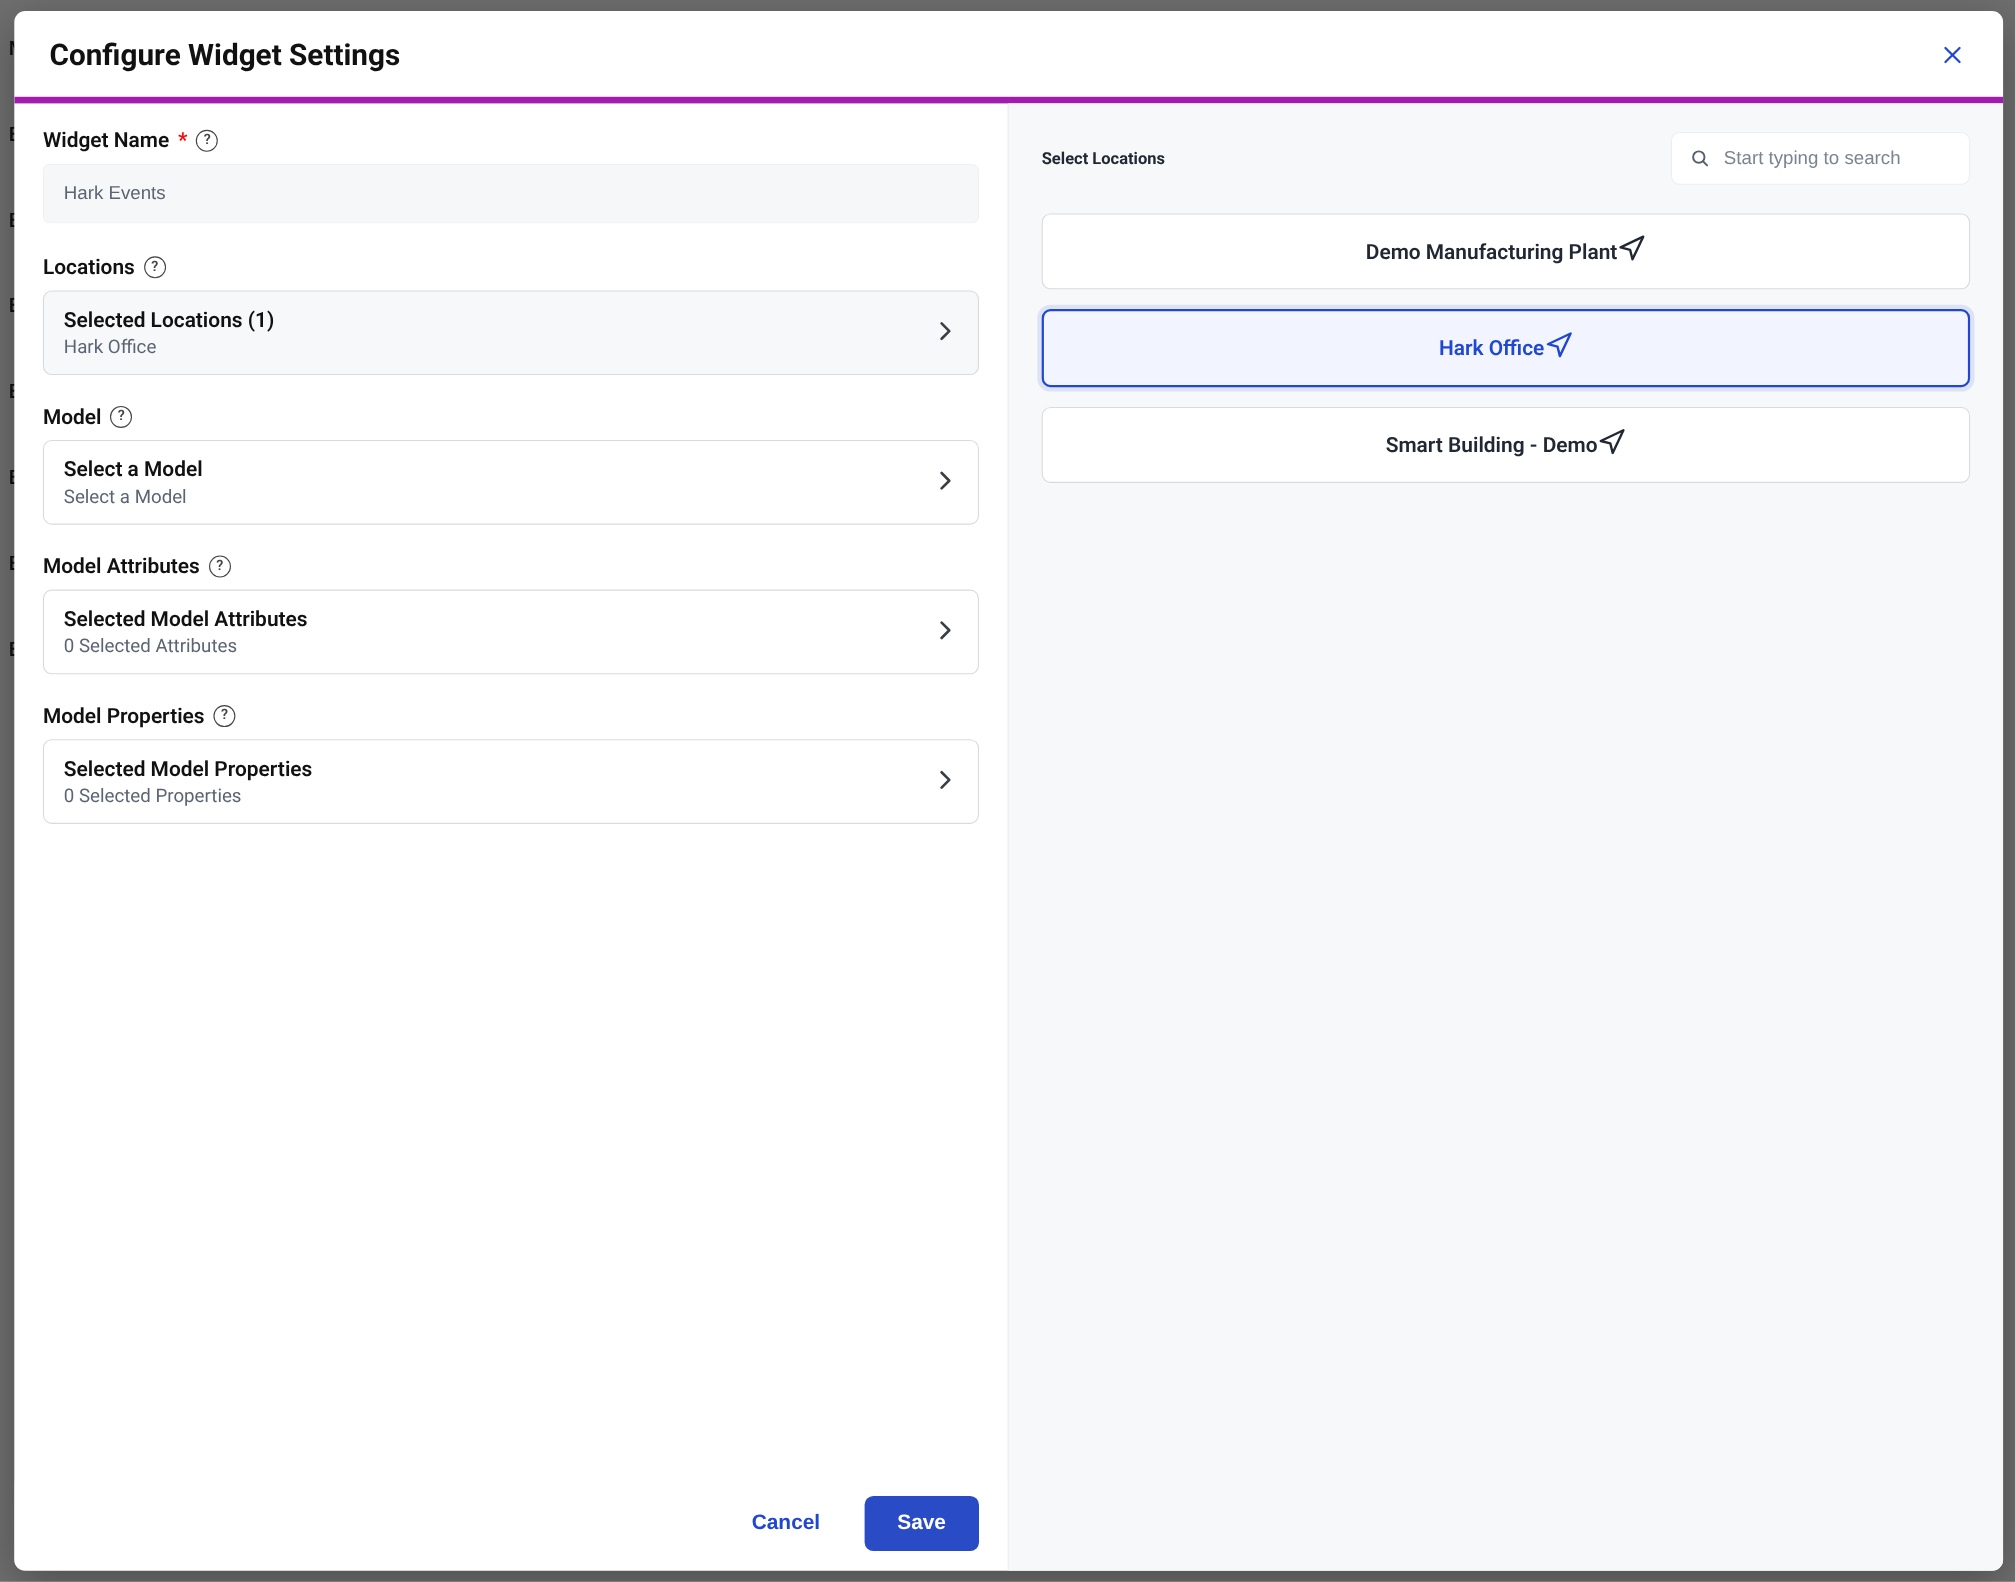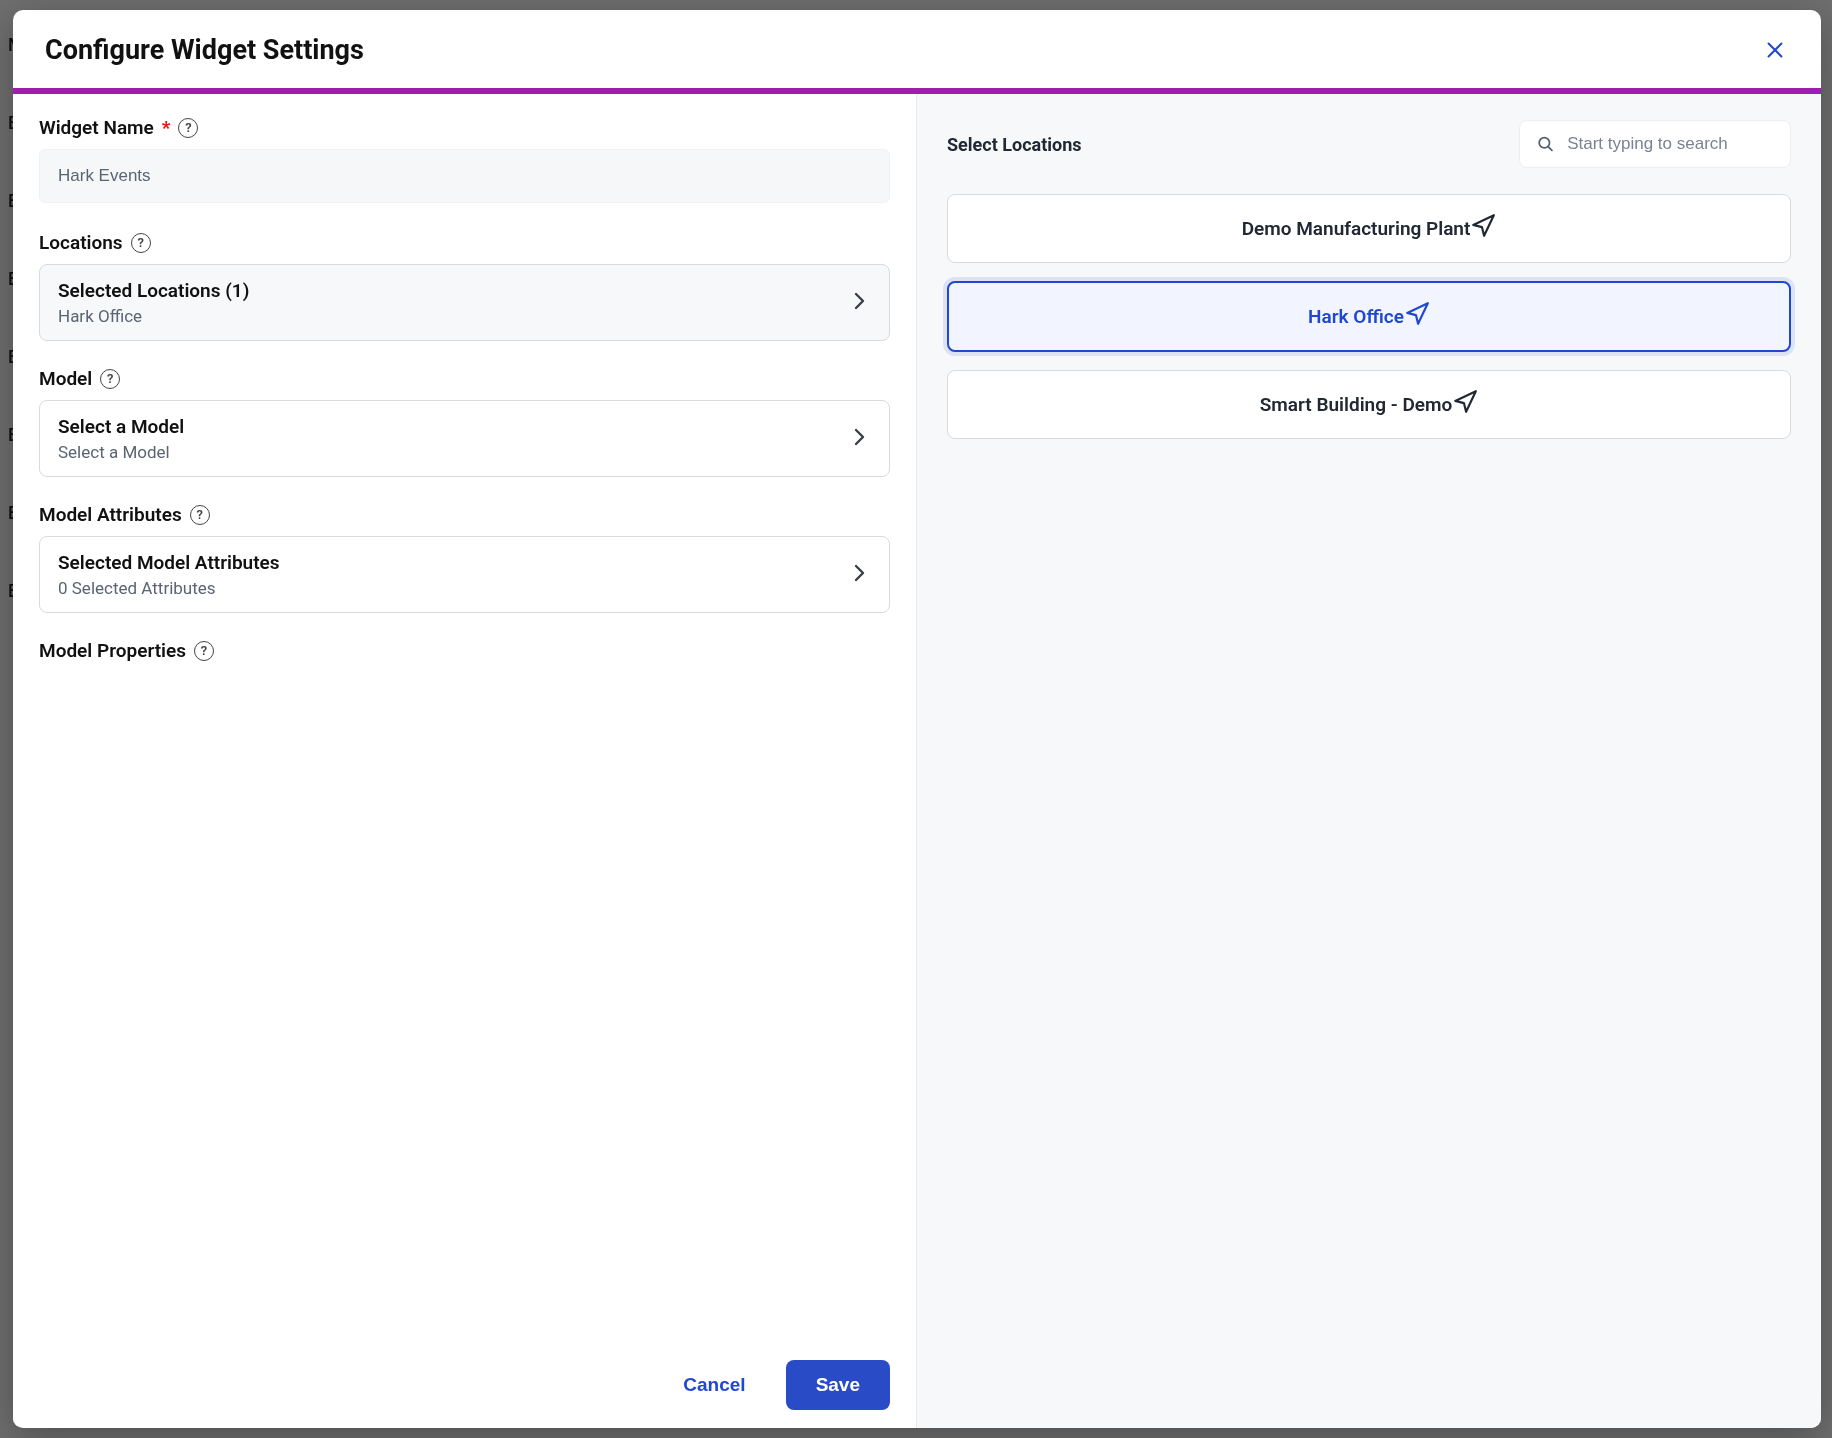--- a/index.html
+++ b/index.html
@@ -133,21 +133,21 @@
   .chevron svg { width: 24px; height: 24px; }
 
   
   .right-header {
     display: flex;
     align-items: center;
     justify-content: space-between;
     margin-bottom: 26px;
   }
   .right-title {
-    font-size: 18px;
+    font-size: 15px;
     font-weight: 700;
     color: #212733;
   }
   .search-box {
     background: #fff;
     border: 1px solid #eceef1;
     border-radius: 8px;
     padding: 12px 16px;
     display: flex;
     align-items: center;
@@ -305,20 +305,29 @@
                 <polyline points="9 5 16 12 9 19"></polyline>
               </svg></span>
         </div>
       </div>
 
       <div class="section" style="margin-bottom:80px">
         <div class="field-label">
           <span>Model Properties</span>
           <span class="help-icon">?</span>
         </div>
+        <div class="select-card">
+          <div class="card-text">
+            <div class="card-title">Selected Model Properties</div>
+            <div class="card-sub">0 Selected Properties</div>
+          </div>
+          <span class="chevron"><svg viewBox="0 0 24 24" fill="none" stroke="currentColor" stroke-width="2.4" stroke-linecap="round" stroke-linejoin="round">
+                <polyline points="9 5 16 12 9 19"></polyline>
+              </svg></span>
+        </div>
       </div>
 
       <div class="footer">
         <button class="btn-cancel">Cancel</button>
         <button class="btn-save">Save</button>
       </div>
 
     </div>
 
     <div class="right-pane">

